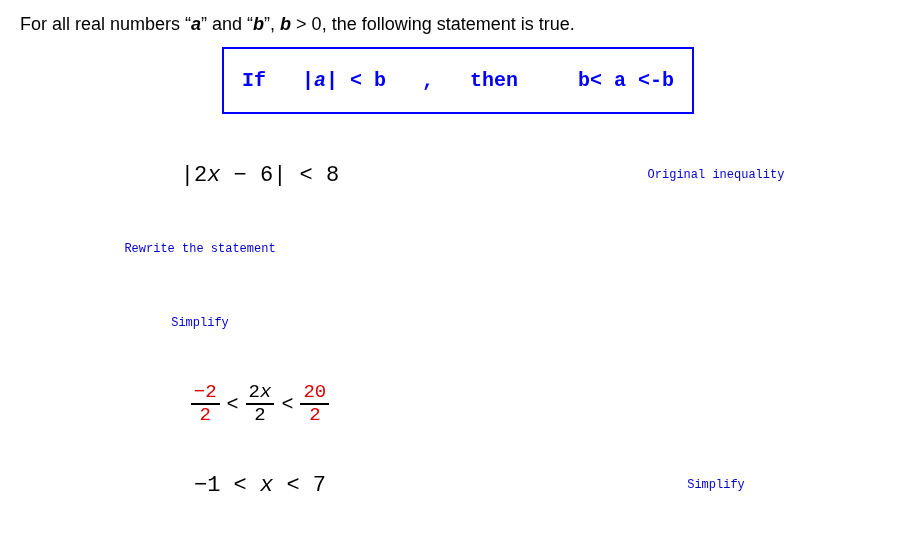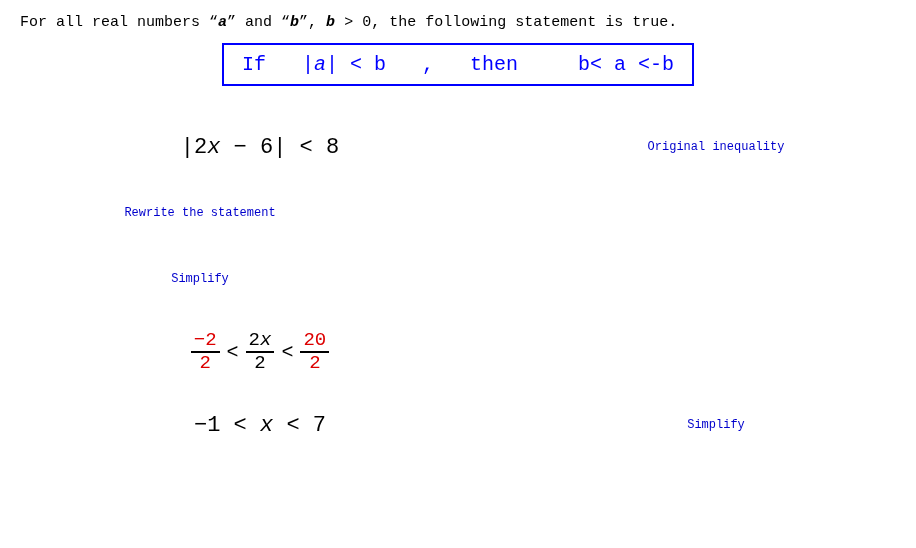--- a/index.html
+++ b/index.html
@@ -13,54 +13,54 @@
     }
 
     .page {
       width: 916px;
       min-height: 548px;
       padding: 12px 20px 20px 20px;
       position: relative;
     }
 
     .intro-text {
-      font-size: 15px;
+      font-size: 18px;
       color: #000;
       text-align: left;
       line-height: 1.4;
       margin-bottom: 10px;
-      font-family: Liberation Mono, monospace;
+      font-family: Liberation Sans, sans-serif;
     }
 
     .intro-text em {
       font-style: italic;
       font-weight: bold;
     }
 
     .rule-box {
       border: 2px solid #00f;
       display: inline-block;
-      padding: 8px 18px;
+      padding: 20px 18px;
       margin: 0 auto 18px auto;
       text-align: center;
       font-size: 20px;
       color: #00f;
       font-family: 'Courier New', monospace;
-      font-weight: normal;
+      font-weight: bold;
       display: block;
       width: fit-content;
       margin-left: auto;
       margin-right: auto;
     }
 
     .steps-container {
       margin-top: 8px;
       display: flex;
       flex-direction: column;
-      gap: 8px;
+      gap: 16px;
     }
 
     .step-row {
       display: flex;
       align-items: center;
       justify-content: space-between;
       padding: 8px 20px;
       min-height: 58px;
     }
 

